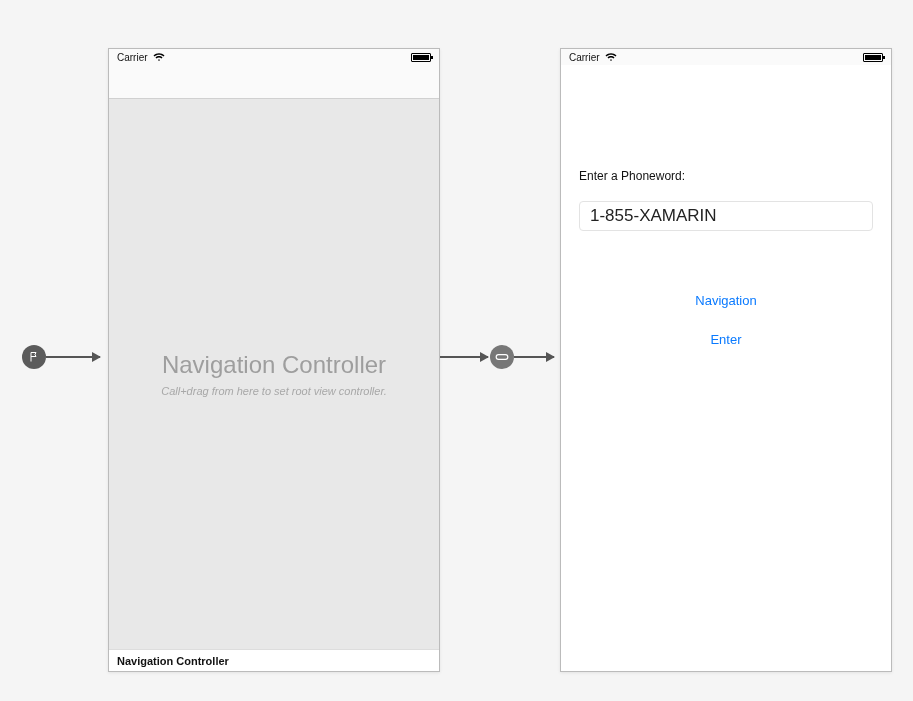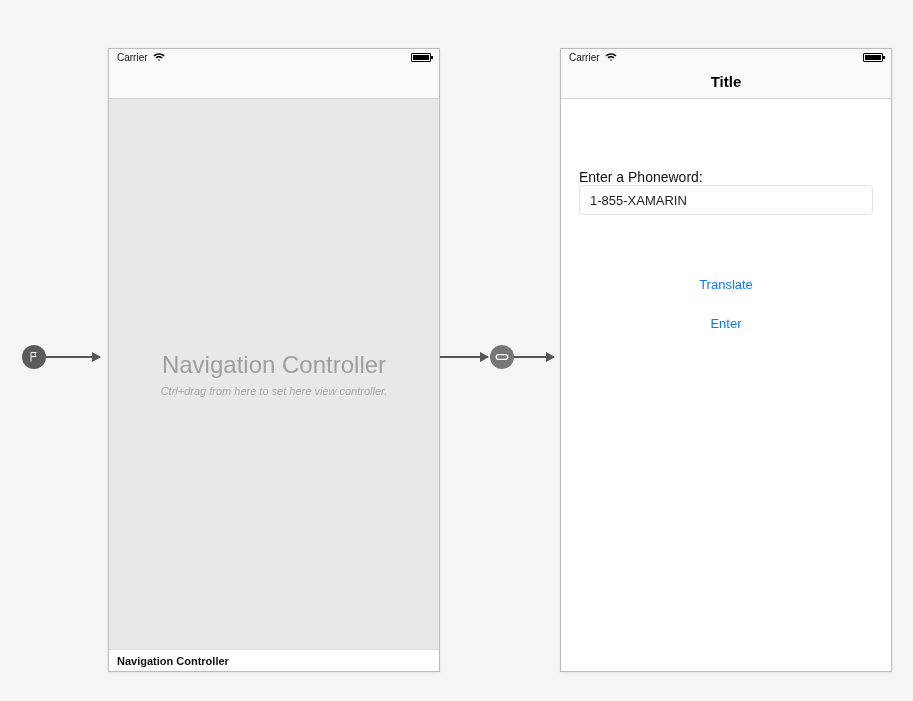--- a/index.html
+++ b/index.html
@@ -106,31 +106,32 @@
   
   .view-body {
     position: absolute;
     top: 50px;
     left: 0; right: 0;
     bottom: 22px;
     background: #fff;
     padding: 20px 18px;
   }
   .label {
-    font-size: 14px;
+    font-size: 12px;
     color: #111;
     margin-top: 50px;
+    margin-bottom: 18px;
   }
   .textfield {
     width: 100%;
     height: 30px;
     border: 1px solid #e3e3e3;
     border-radius: 4px;
     padding: 0 10px;
-    font-size: 13px;
+    font-size: 17px;
     color: #222;
     background: #fff;
   }
   .link-button {
     display: block;
     width: 100%;
     text-align: center;
     background: none;
     border: none;
     font-size: 13px;
@@ -213,21 +214,21 @@
         <svg viewBox="0 0 24 16" width="12" height="10">
           <path d="M12 16l-2-2c1.1-1.1 2.9-1.1 4 0l-2 2zM5 9c3.9-3.9 10.1-3.9 14 0l-2 2c-2.8-2.8-7.2-2.8-10 0L5 9zM1 5c6.1-6.1 15.9-6.1 22 0l-2 2C16 2 8 2 3 7L1 5z" fill="#000"></path>
         </svg>
       </span>
     </div>
     <span class="battery-icon"></span>
   </div>
   <div class="nav-bar"></div>
   <div class="nav-body">
     <div class="big">Navigation Controller</div>
-    <div class="hint">Ctrl+drag from here to set here view controller.</div>
+    <div class="hint">Call+drag from here to set root view controller.</div>
   </div>
   <div class="scene-label">
     <span>Navigation Controller</span>
   </div>
 </div>
 
 <div class="arrow arrow-2"></div>
 <div class="segue-dot dot-mid">
   <svg width="14" height="10" viewBox="0 0 24 16">
     <rect x="2" y="4" width="20" height="8" rx="4" fill="none" stroke="#fff" stroke-width="2"></rect>
@@ -240,22 +241,19 @@
     <div class="status-left">
       <span>Carrier</span>
       <span class="wifi-icon">
         <svg viewBox="0 0 24 16" width="12" height="10">
           <path d="M12 16l-2-2c1.1-1.1 2.9-1.1 4 0l-2 2zM5 9c3.9-3.9 10.1-3.9 14 0l-2 2c-2.8-2.8-7.2-2.8-10 0L5 9zM1 5c6.1-6.1 15.9-6.1 22 0l-2 2C16 2 8 2 3 7L1 5z" fill="#000"></path>
         </svg>
       </span>
     </div>
     <span class="battery-icon"></span>
   </div>
-  <div class="nav-bar">
-    <span class="nav-title">Title</span>
-  </div>
   <div class="view-body">
     <div class="label">Enter a Phoneword:</div>
     <input class="textfield" type="text" value="1-855-XAMARIN" style="">
-    <button class="link-button btn-translate">Translate</button>
+    <button class="link-button btn-translate">Navigation</button>
     <button class="link-button btn-call">Enter</button>
   </div>
 </div>
 
 </body></html>

